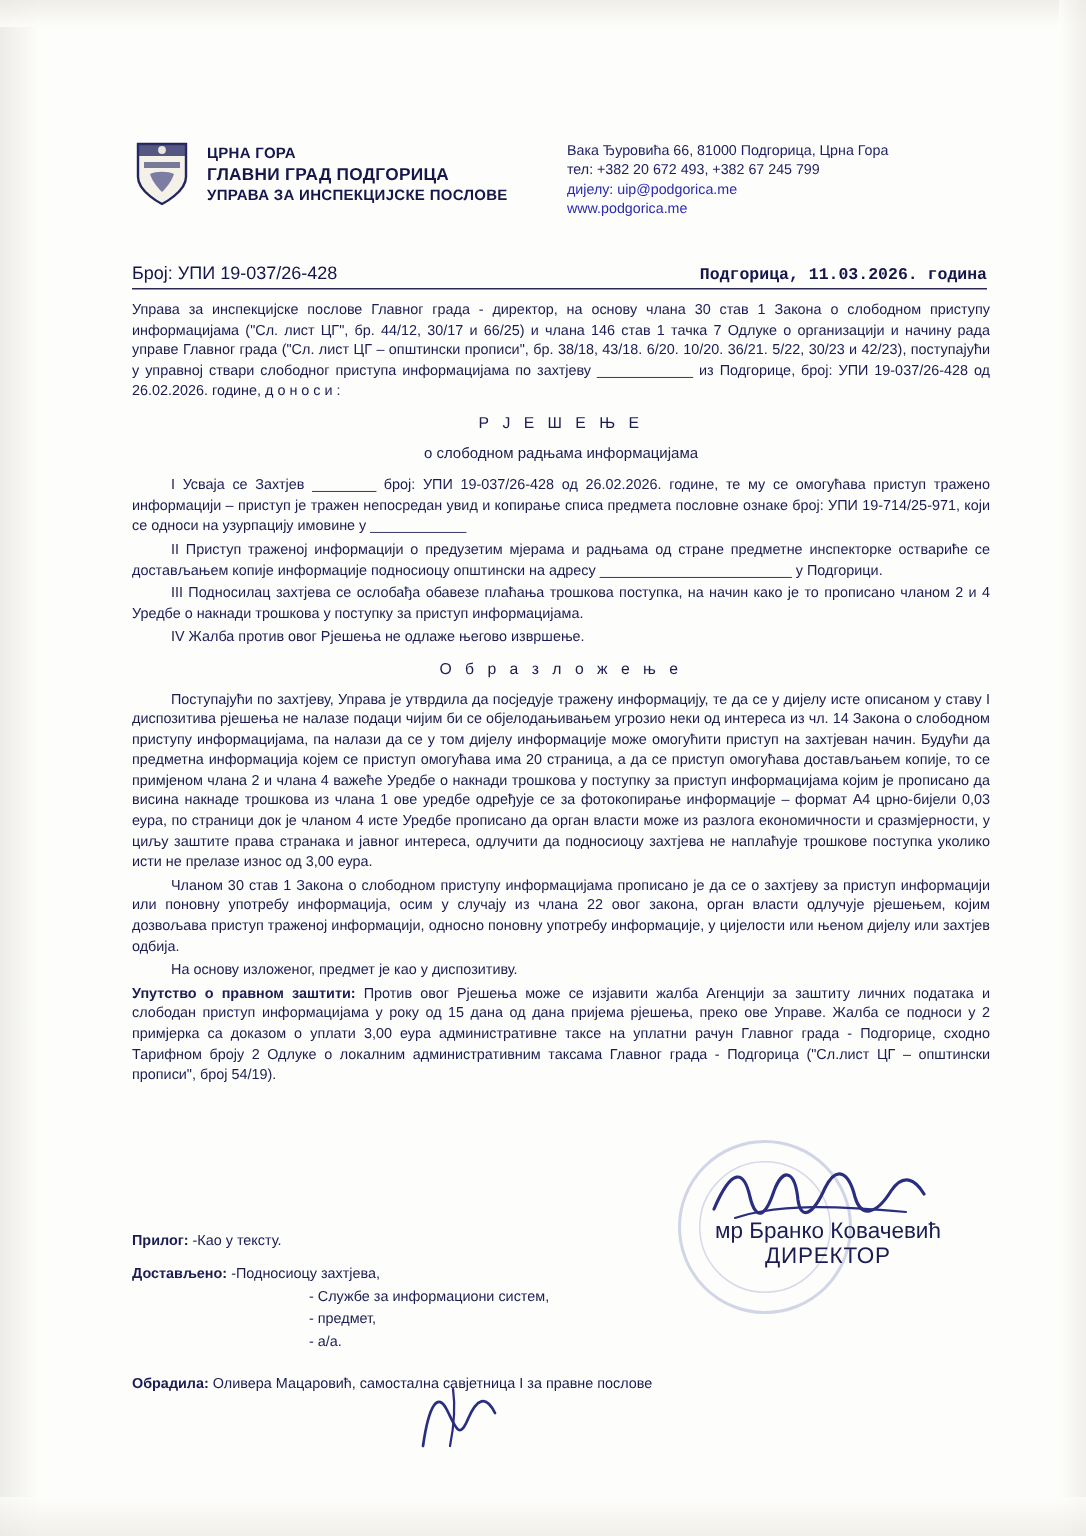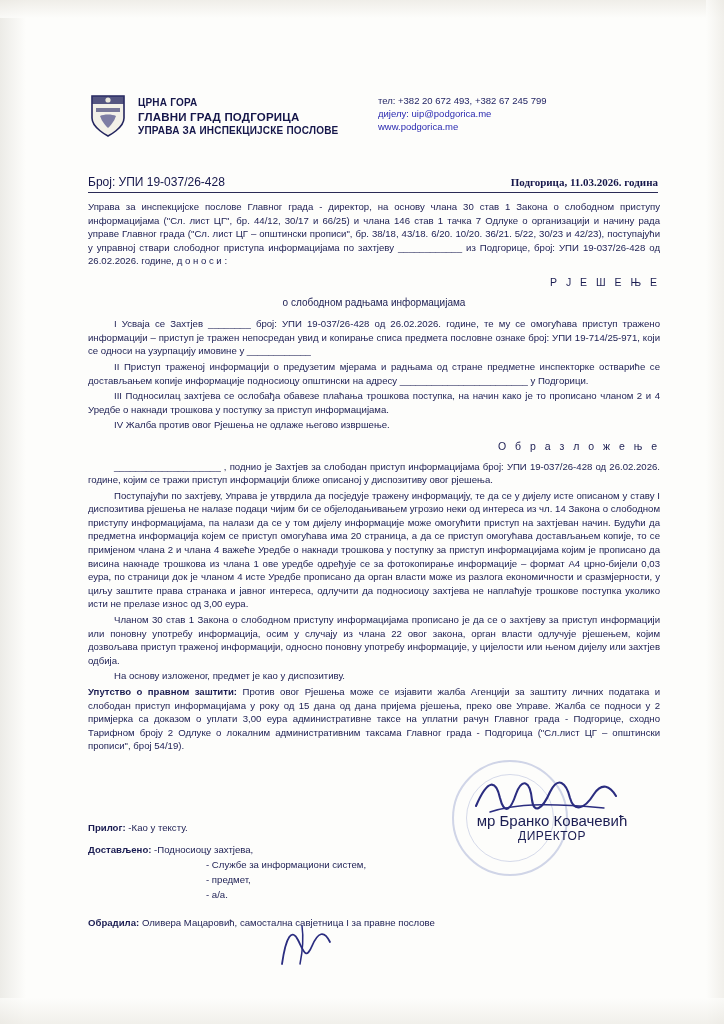--- a/index.html
+++ b/index.html
@@ -116,21 +116,21 @@
     justify-content: space-between;
     align-items: baseline;
   }
   .ref-left {
     font-family: "Liberation Sans", sans-serif;
     font-size: 12px;
     font-weight: normal;
     color: #15164a;
   }
   .ref-right {
-    font-family: Liberation Serif, serif;
+    font-family: Liberation Mono, monospace;
     font-size: 11px;
     font-weight: bold;
     color: #15164a;
   }
   .rule {
     position: absolute;
     left: 88px;
     top: 192px;
     width: 570px;
     height: 1px;
@@ -150,21 +150,21 @@
     text-align: justify;
   }
   .body-text p { margin: 0 0 2px 0; }
   .indent { text-indent: 26px; }
   .subtitle {
     font-size: 10px;
     text-align: center;
     margin-bottom: 8px;
   }
   .section-head {
-    text-align: right;
+    text-align: center;
     letter-spacing: 3px;
     font-size: 10.5px;
     margin: 8px 0 6px 0;
   }
 
   .p-gap { margin-top: 6px; }
 
   
   .footer-block {
     position: absolute;
@@ -190,21 +190,21 @@
     text-align: center;
   }
   .sign-name {
     font-family: "Liberation Sans", sans-serif;
     font-size: 15px;
     color: #1b1d52;
     margin-top: 42px;
   }
   .sign-title {
     font-family: "Liberation Sans", sans-serif;
-    font-size: 12px;
+    font-size: 15px;
     color: #1b1d52;
     letter-spacing: .5px;
     text-align: center;
   }
   .signature-scribble {
     position: absolute;
     left: 18px;
     top: 2px;
     width: 150px;
     height: 46px;
@@ -256,20 +256,21 @@
         </svg>
       </div>
 
       <div class="org-block">
         <div class="org-line l1">ЦРНА ГОРА</div>
         <div class="org-line l2">ГЛАВНИ ГРАД ПОДГОРИЦА</div>
         <div class="org-line l3">УПРАВА ЗА ИНСПЕКЦИЈСКЕ ПОСЛОВЕ</div>
       </div>
 
       <div class="contact-block">
+        <div class="contact-line">Вака Ђуровића 66, 81000 Подгорица, Црна Гора</div>
         <div class="contact-line">тел: +382 20 672 493, +382 67 245 799</div>
         <div class="contact-line link">дијелу: uip@podgorica.me</div>
         <div class="contact-line link">www.podgorica.me</div>
       </div>
     </div>
 
     <div class="ref-row">
       <div class="ref-left">Број: УПИ 19-037/26-428</div>
       <div class="ref-right">Подгорица, 11.03.2026. година</div>
     </div>
@@ -282,21 +283,20 @@
       <div class="section-head">Р Ј Е Ш Е Њ Е</div>
       <div class="subtitle">о слободном радњама информацијама</div>
 
       <p class="indent">I  Усваја се Захтјев ________ број: УПИ 19-037/26-428 од 26.02.2026. године, те му се омогућава приступ тражено информацији – приступ је тражен непосредан увид и копирање списа предмета пословне ознаке број: УПИ 19-714/25-971, који  се односи на узурпацију имовине у ____________</p>
       <p class="indent p-gap">II  Приступ траженој информацији о предузетим мјерама и радњама од стране предметне инспекторке оствариће се достављањем копије информације подносиоцу општински на адресу ________________________ у Подгорици.</p>
       <p class="indent p-gap">III  Подносилац захтјева се ослобађа обавезе плаћања трошкова поступка, на начин како је то прописано чланом 2 и 4 Уредбе о накнади трошкова у поступку за приступ информацијама.</p>
       <p class="indent p-gap">IV  Жалба против овог Рјешења не одлаже његово извршење.</p>
 
       <div class="section-head">О б р а з л о ж е њ е</div>
 
-      <p class="indent">____________________ , поднио је Захтјев за слободан приступ информацијама број: УПИ 19-037/26-428 од 26.02.2026. године, којим се тражи приступ информацији ближе описаној у диспозитиву овог рјешења.</p>
       <p class="indent p-gap">Поступајући по захтјеву, Управа је утврдила да посједује тражену информацију, те да се у дијелу исте описаном у ставу I диспозитива рјешења не налазе подаци чијим би се објелодањивањем угрозио неки од интереса из чл. 14 Закона о слободном приступу информацијама, па налази да се у том дијелу информације може омогућити приступ на захтјеван начин. Будући да предметна информација којем се приступ омогућава има 20 страница, а да се приступ омогућава достављањем копије, то се примјеном члана 2 и члана 4 важеће Уредбе о накнади трошкова у поступку за приступ информацијама којим је прописано да висина накнаде трошкова из члана 1 ове уредбе одређује се за фотокопирање информације – формат А4 црно-бијели 0,03 еура, по страници док је чланом 4 исте Уредбе прописано да орган власти може из разлога економичности и сразмјерности, у циљу заштите права странака и јавног интереса, одлучити да подносиоцу захтјева не наплаћује трошкове поступка уколико исти не прелазе износ од 3,00 еура.</p>
       <p class="indent p-gap">Чланом 30 став 1 Закона о слободном приступу информацијама прописано је да се о захтјеву за приступ информацији или поновну употребу информација, осим у случају из члана 22 овог закона, орган власти одлучује рјешењем, којим дозвољава приступ траженој информацији, односно поновну употребу информације, у цијелости или њеном дијелу или захтјев одбија.</p>
       <p class="indent p-gap">На основу изложеног, предмет је као у диспозитиву.</p>
 
       <p class="p-gap">
         <span class="lbl-bold">Упутство о правном заштити:</span>
         <span>Против овог Рјешења може се изјавити жалба Агенцији за заштиту личних података и слободан приступ информацијама у року од 15 дана од дана пријема рјешења, преко ове Управе. Жалба се подноси у 2 примјерка са доказом о уплати 3,00 еура административне таксе на уплатни рачун Главног града - Подгорице, сходно Тарифном броју 2 Одлуке о локалним административним таксама Главног града - Подгорица ("Сл.лист ЦГ – општински прописи", број 54/19).</span>
       </p>
     </div>
 

